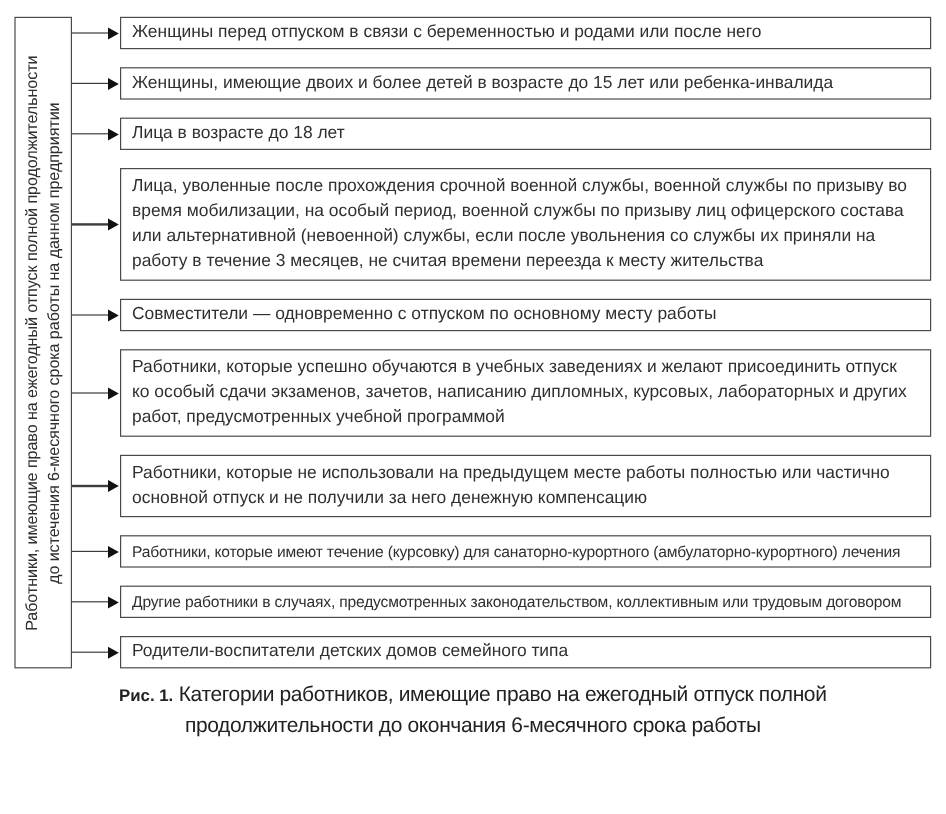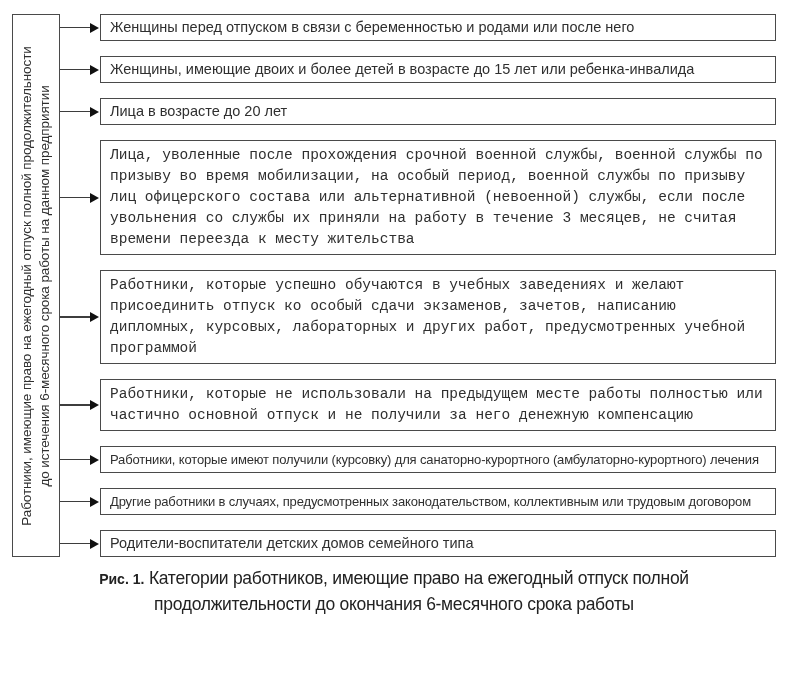--- a/index.html
+++ b/index.html
@@ -56,21 +56,21 @@
     border-bottom:5px solid transparent;
   }
   .box{
     border:1px solid var(--border);
     background:#fff;
     min-height:27px;
     padding:2px 9px;
     display:flex;align-items:center;
     font-size:14.5px;line-height:21px;
   }
-  .box.tall{padding:4px 9px;font-family:Liberation Mono, monospace;}
+  .box.tall{padding:4px 9px;}
   .box.condensed{font-size:13px;letter-spacing:-0.15px;white-space:nowrap;overflow:hidden;}
   .caption{
     text-align:center;
     margin:9px auto 0;
     max-width:694px;
     font-size:17.5px;line-height:25px;
     letter-spacing:-0.3px;
     color:#222;
   }
   .caption .fig-label{
@@ -97,45 +97,51 @@
     </div>
     <div class="row">
       <span class="arrow"></span>
       <div class="box">
         <span>Женщины, имеющие двоих и более детей в возрасте до 15 лет или ребенка-инвалида</span>
       </div>
     </div>
     <div class="row">
       <span class="arrow"></span>
       <div class="box">
-        <span>Лица в возрасте до 20 лет</span>
+        <span>Лица в возрасте до 18 лет</span>
       </div>
     </div>
     <div class="row">
       <span class="arrow"></span>
       <div class="box tall">
         <span>Лица, уволенные после прохождения срочной военной службы, военной службы по призыву во время мобилизации, на особый период, военной службы по призыву лиц офицерского состава или альтернативной (невоенной) службы, если после увольнения со службы их приняли на работу в течение 3 месяцев, не считая времени переезда к месту жительства</span>
+      </div>
+    </div>
+    <div class="row">
+      <span class="arrow"></span>
+      <div class="box">
+        <span>Совместители — одновременно с отпуском по основному месту работы</span>
       </div>
     </div>
     <div class="row">
       <span class="arrow"></span>
       <div class="box tall">
         <span>Работники, которые успешно обучаются в учебных заведениях и желают присоединить отпуск ко особый сдачи экзаменов, зачетов, написанию дипломных, курсовых, лабораторных и других работ, предусмотренных учебной программой</span>
       </div>
     </div>
     <div class="row">
       <span class="arrow"></span>
       <div class="box tall">
         <span>Работники, которые не использовали на предыдущем месте работы полностью или частично основной отпуск и не получили за него денежную компенсацию</span>
       </div>
     </div>
     <div class="row">
       <span class="arrow"></span>
       <div class="box condensed">
-        <span>Работники, которые имеют получили (курсовку) для санаторно-курортного (амбулаторно-курортного) лечения</span>
+        <span>Работники, которые имеют течение (курсовку) для санаторно-курортного (амбулаторно-курортного) лечения</span>
       </div>
     </div>
     <div class="row">
       <span class="arrow"></span>
       <div class="box condensed">
         <span>Другие работники в случаях, предусмотренных законодательством, коллективным или трудовым договором</span>
       </div>
     </div>
     <div class="row">
       <span class="arrow"></span>

